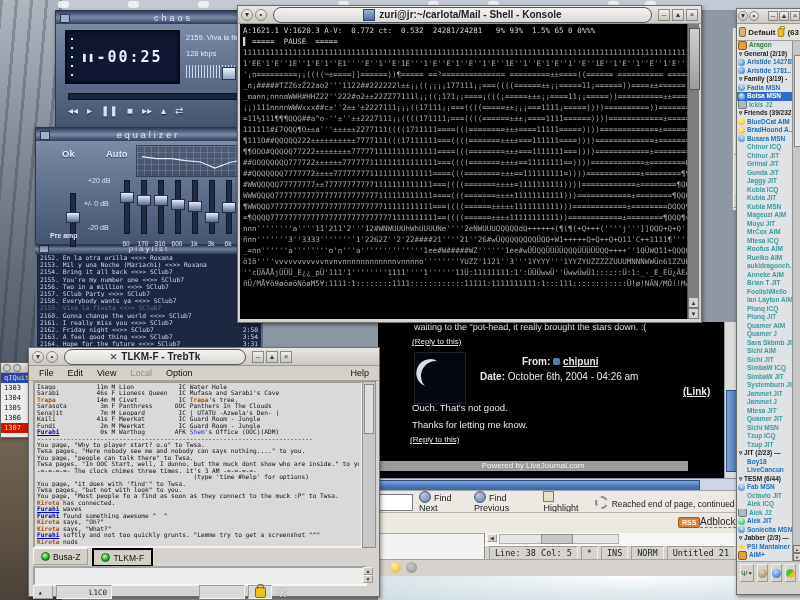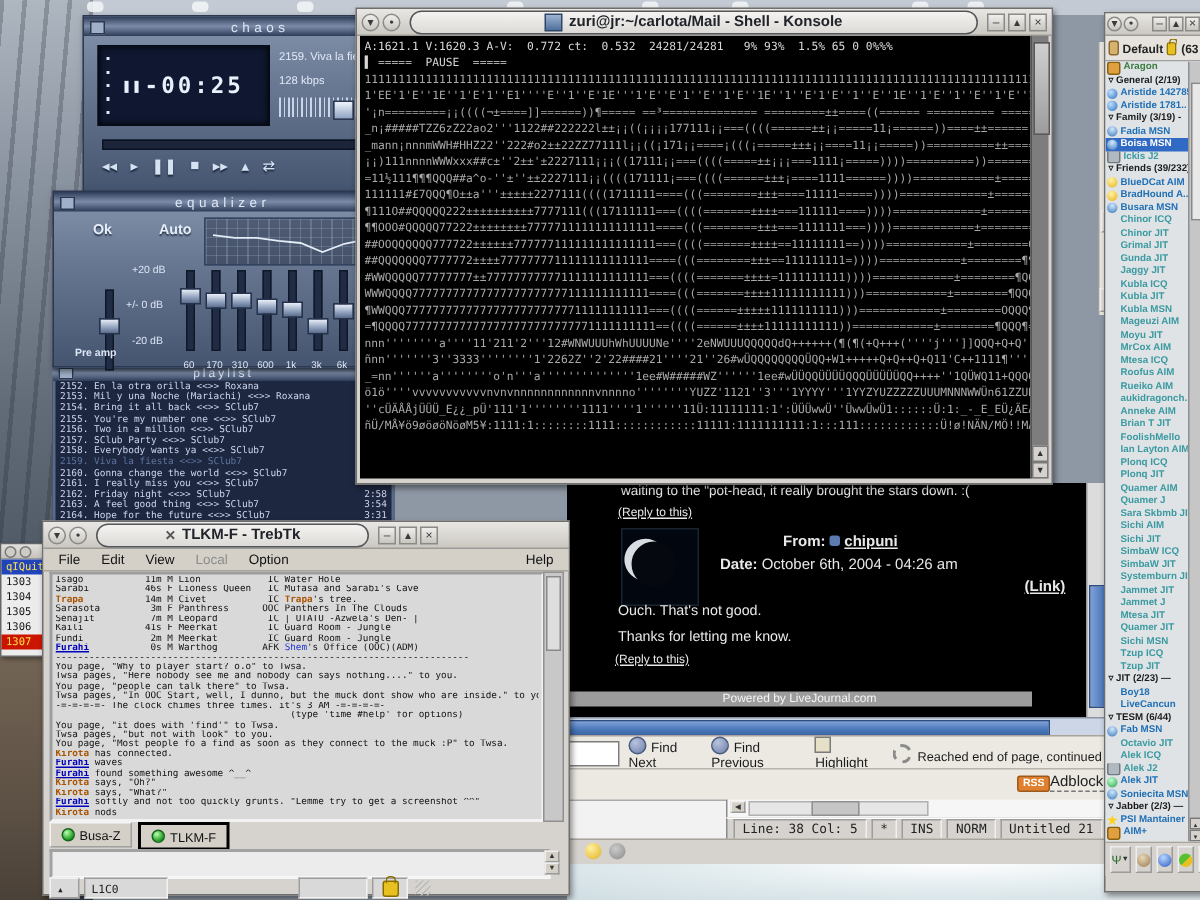--- a/index.html
+++ b/index.html
@@ -593,21 +593,21 @@
           <span>TLKM-F</span>
         </div>
       </div>
     <div class="mud-input" style="top:218px;width:330px;height:16px;"></div>
     <div class="abs" style="right:6px;top:219px;">
       <div class="sarrow">▲</div>
       <div class="sarrow">▼</div>
     </div>
     <div class="mud-status" style="top:237px;width:340px;">
       <span class="mcell mraised" style="width:10px;">▴</span>
-      <span class="mcell" style="width:46px;gap:0;">
+      <span class="mcell" style="width:46px;gap:0;justify-content:flex-end;">
         <span>L1</span>
           <span>C0</span>
       </span>
       <span class="mcell" style="width:36px;margin-left:84px;"></span>
       <span class="mcell" style="width:14px;justify-content:center;">
         <span class="locki"></span>
       </span>
       <span class="grip" style="margin-left:2px;"></span>
     </div>
   </div>

